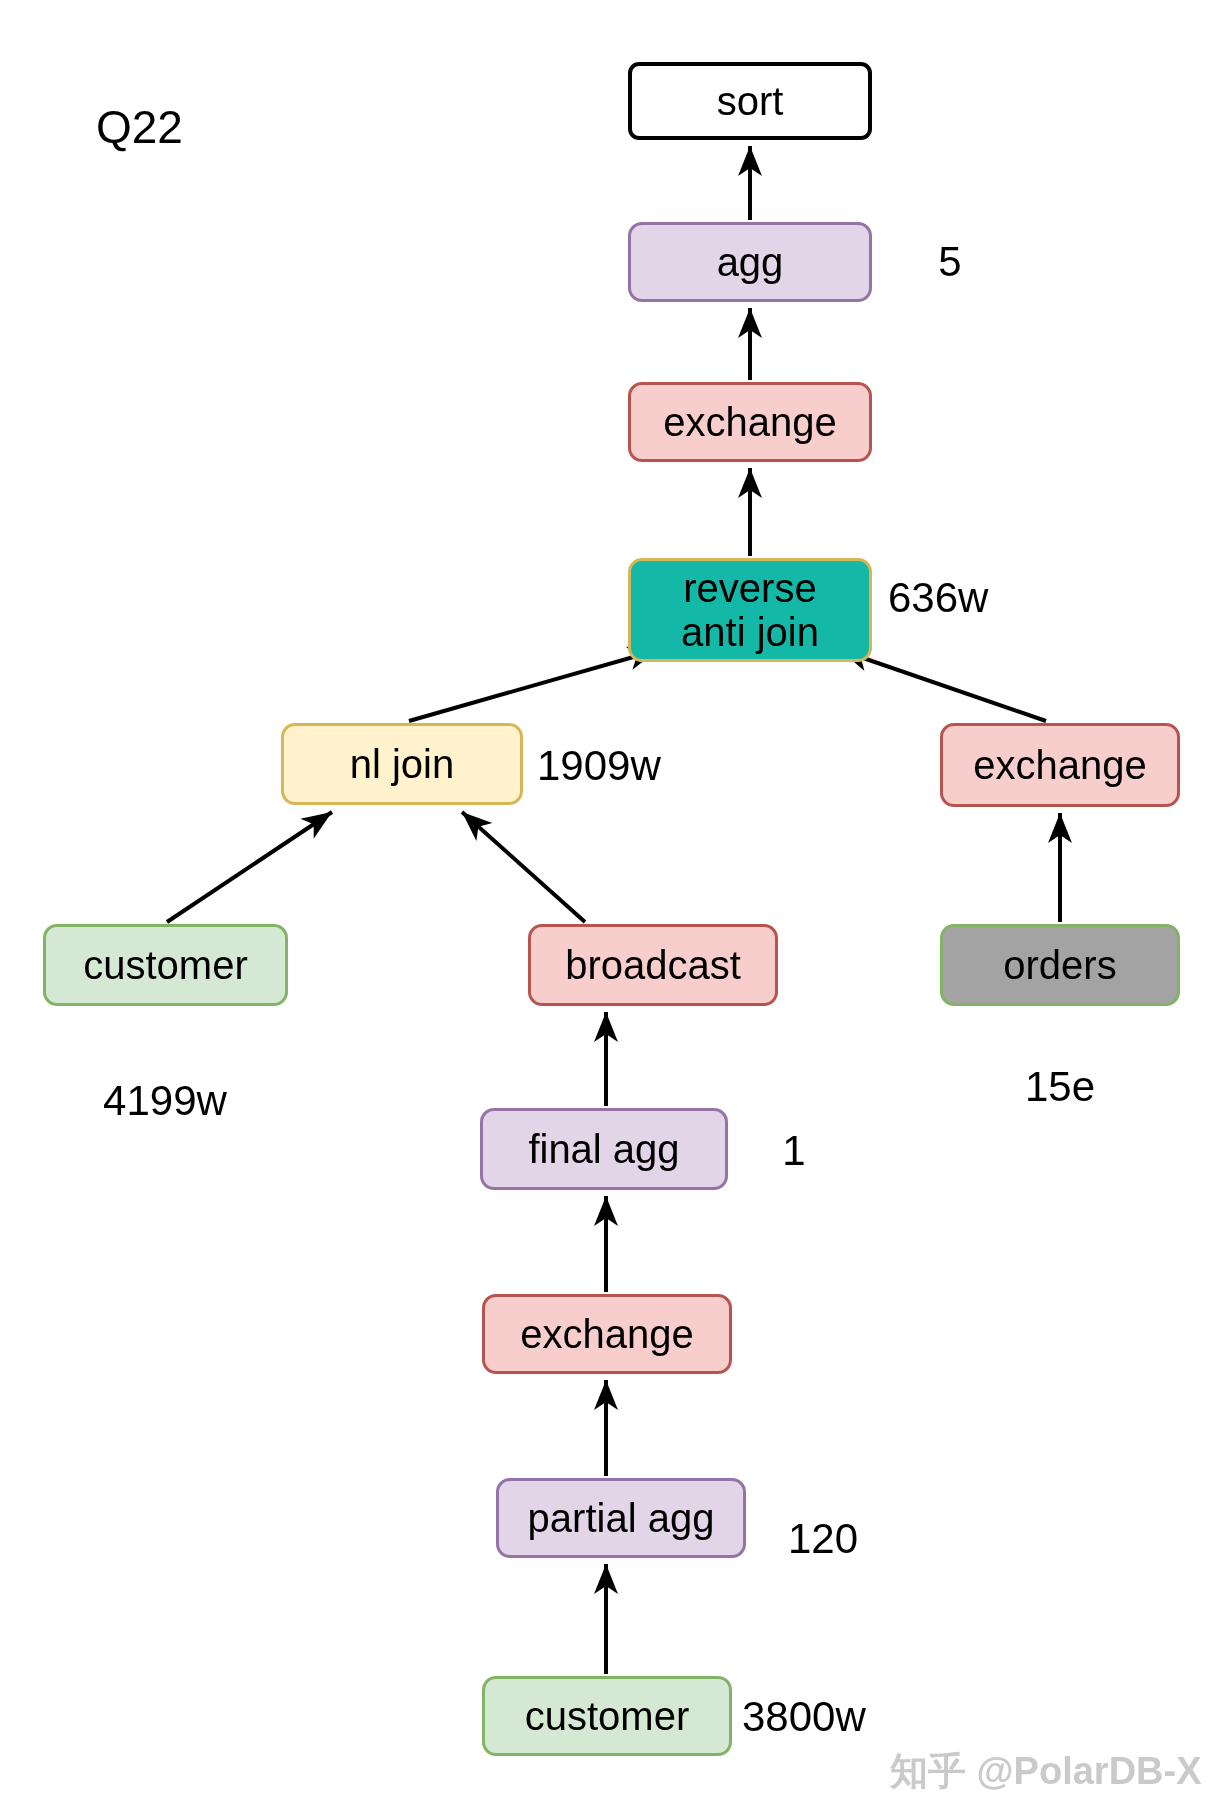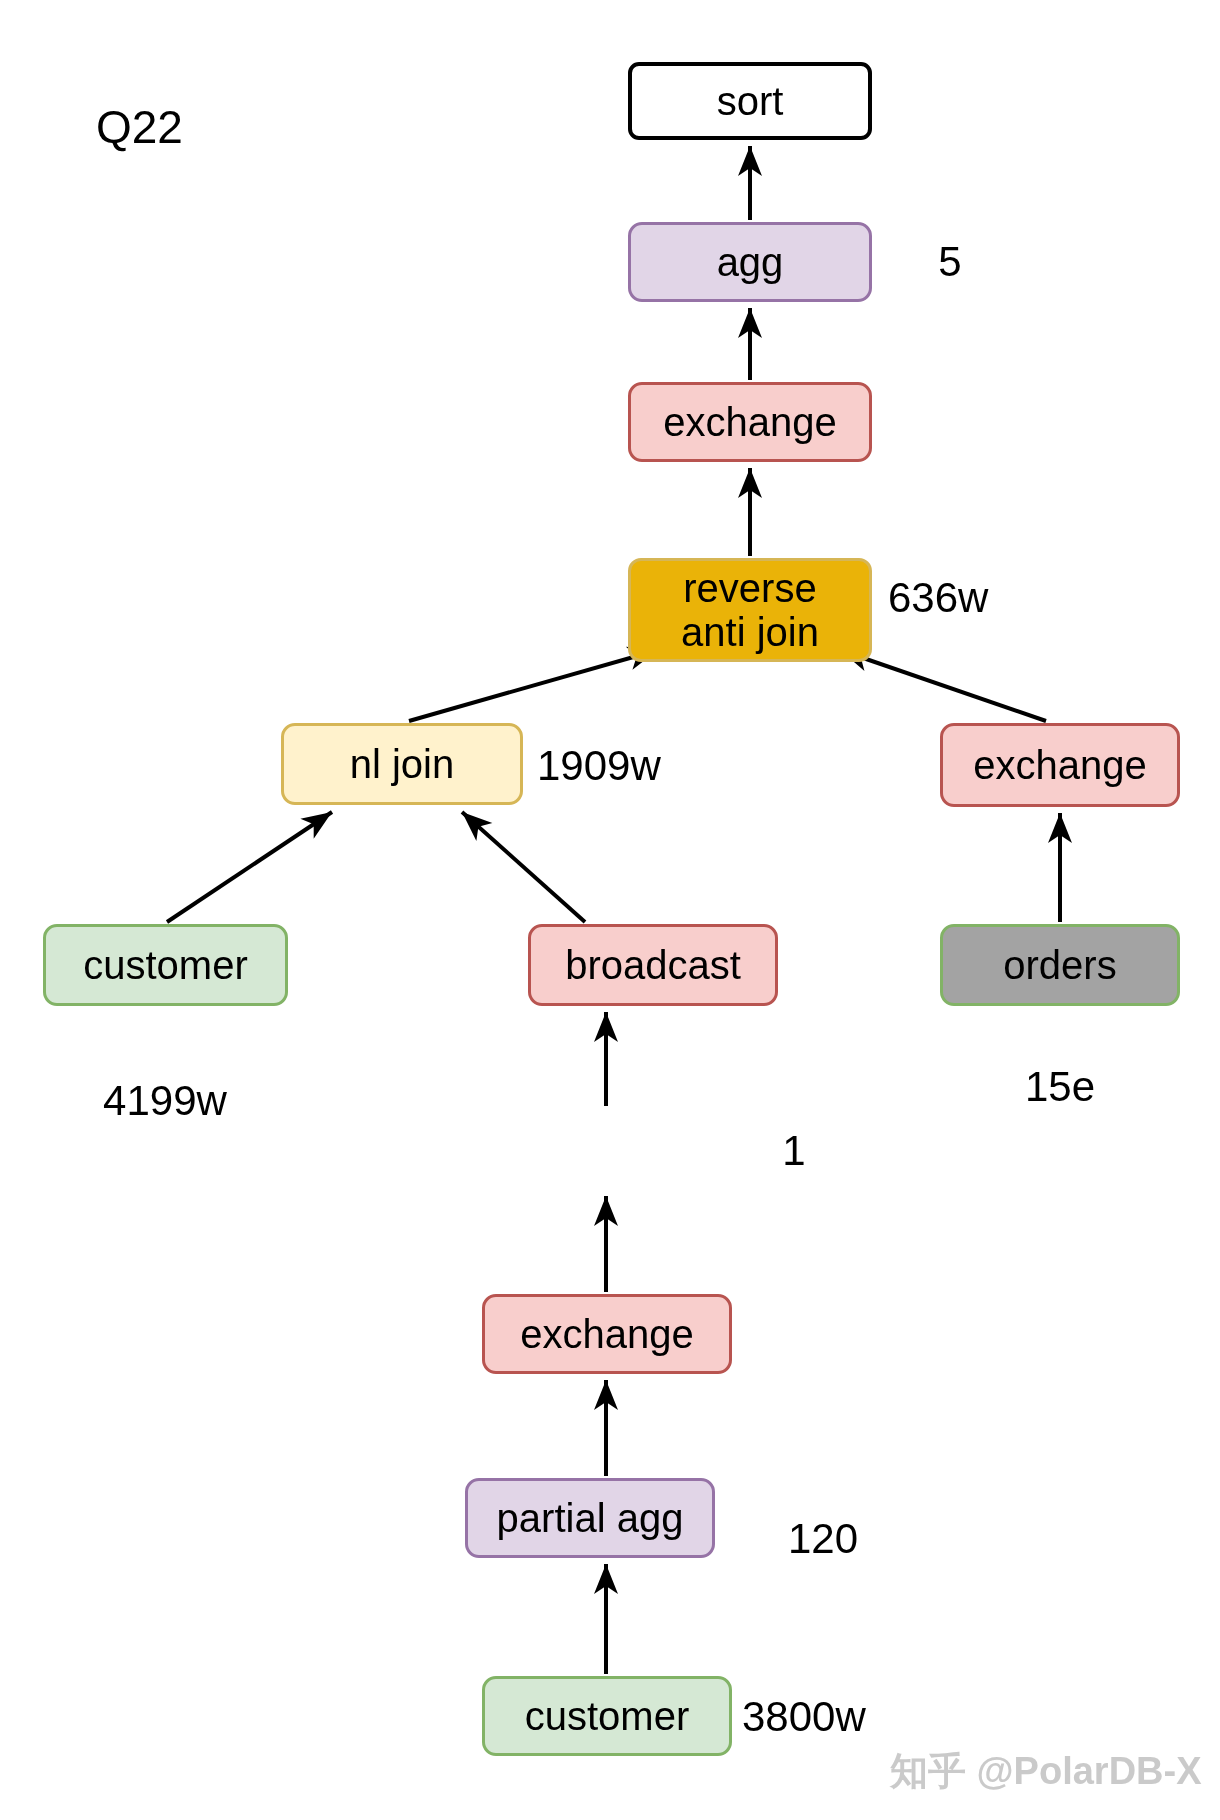--- a/index.html
+++ b/index.html
@@ -81,21 +81,21 @@
 
   <div class="node plain" style="left: 628px; top: 62px; width: 244px; height: 78px; background: rgb(255, 255, 255); border-color: rgb(0, 0, 0);">
     <span>sort</span>
   </div>
   <div class="ann centered" style="left:915px;top:239px;width:70px;">5</div>
 
   <div class="node" style="left: 628px; top: 382px; width: 244px; height: 80px; background: rgb(248, 206, 204); border-color: rgb(184, 84, 80);">
     <span>exchange</span>
   </div>
 
-  <div class="node" style="left: 628px; top: 558px; width: 244px; height: 104px; background: #eab308; border-color: rgb(214, 182, 86); border-radius: 13px;">
+  <div class="node" style="left: 628px; top: 558px; width: 244px; height: 104px; background: #14b8a6; border-color: rgb(214, 182, 86);">
     <span class="two-line">
       <span style="display:block;">reverse</span>
       <span style="display:block;">anti join</span>
     </span>
   </div>
   <div class="ann" style="left:888px;top:575px;">636w</div>
 
   <div class="node" style="left: 281px; top: 723px; width: 242px; height: 82px; background: rgb(255, 242, 204); border-color: rgb(214, 182, 86);">
     <span>nl join</span>
   </div>
@@ -112,27 +112,30 @@
 
   <div class="node" style="left: 484px; top: 924px; width: 250px; height: 82px; background: rgb(248, 206, 204); border-color: rgb(184, 84, 80); margin-left: 44px;">
     <span>broadcast</span>
   </div>
 
   <div class="node" style="left: 940px; top: 924px; width: 240px; height: 82px; background: #a3a3a3; border-color: rgb(130, 179, 102);">
     <span>orders</span>
   </div>
   <div class="ann centered" style="left:957px;top:1064px;width:206px;">15e</div>
 
+  <div class="node" style="left: 480px; top: 1108px; width: 248px; height: 82px; background: rgb(225, 213, 231); border-color: rgb(150, 115, 166);">
+    <span>final agg</span>
+  </div>
   <div class="ann centered" style="left:760px;top:1128px;width:68px;">1</div>
 
   <div class="node" style="left: 482px; top: 1294px; width: 250px; height: 80px; background: rgb(248, 206, 204); border-color: rgb(184, 84, 80);">
     <span>exchange</span>
   </div>
 
-  <div class="node" style="left: 465px; top: 1478px; width: 250px; height: 80px; background: rgb(225, 213, 231); border-color: rgb(150, 115, 166);">
+  <div class="node" style="left: 496px; top: 1478px; width: 250px; height: 80px; background: rgb(225, 213, 231); border-color: rgb(150, 115, 166);">
     <span>partial agg</span>
   </div>
   <div class="ann centered" style="left:750px;top:1496px;width:146px;margin-top:20px;">120</div>
 
   <div class="node" style="left: 482px; top: 1676px; width: 250px; height: 80px; background: rgb(213, 232, 212); border-color: rgb(130, 179, 102);">
     <span>customer</span>
   </div>
   <div class="ann" style="left:742px;top:1694px;">3800w</div>
 
   <div class="watermark" style="left:890px;top:1746px;">知乎 @PolarDB-X</div>

